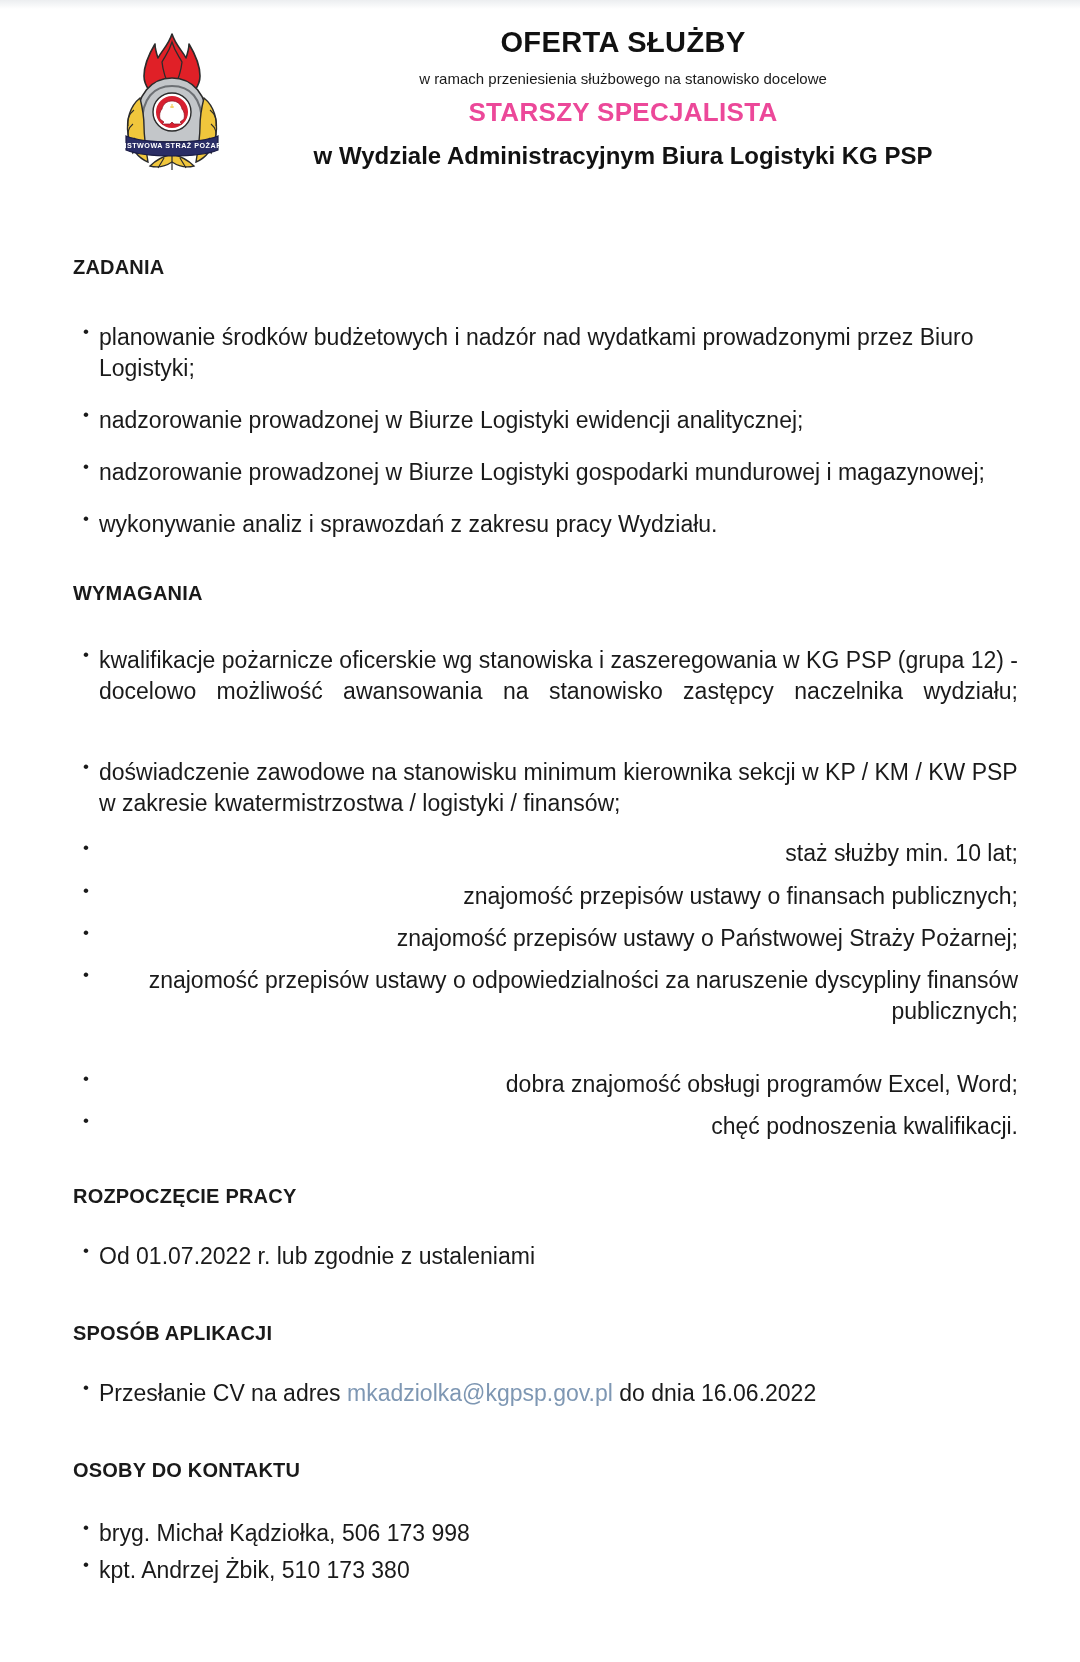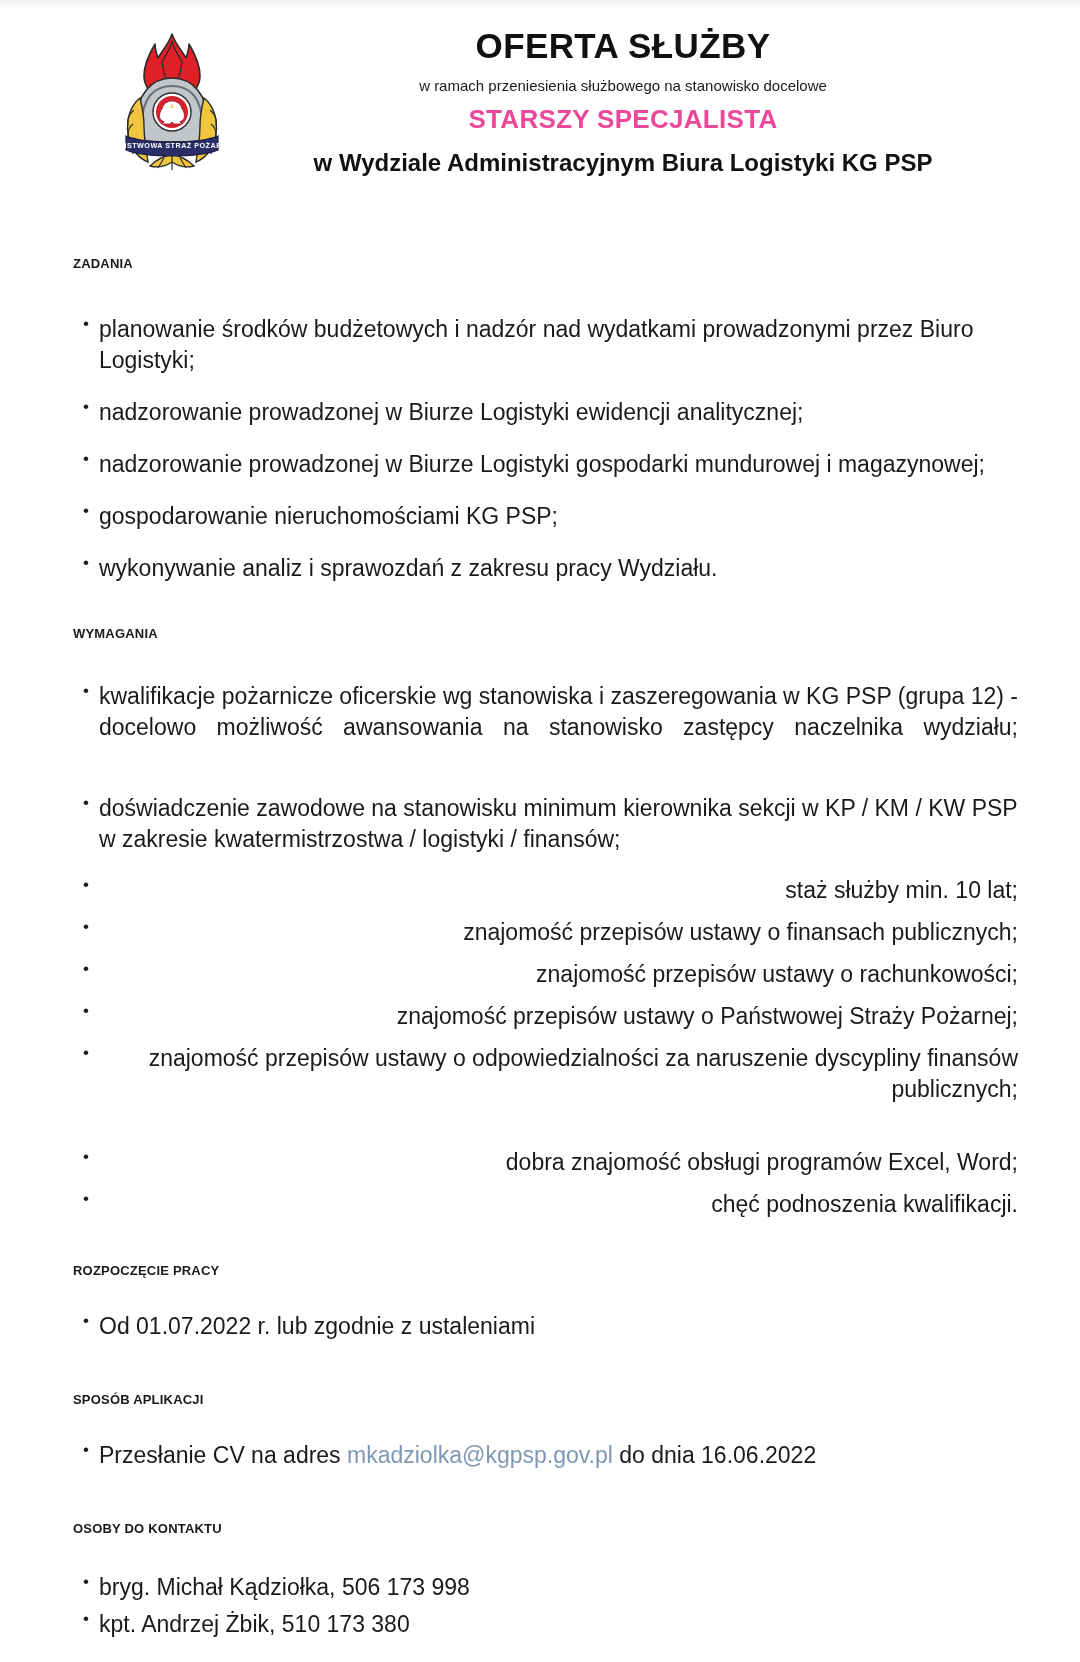--- a/index.html
+++ b/index.html
@@ -40,21 +40,21 @@
     height: 144px;
   }
   .header-text {
     position: absolute;
     left: 228px;
     top: 26px;
     width: 790px;
     text-align: center;
   }
   .title-main {
-    font-size: 35px;
+    font-size: 29px;
     font-weight: bold;
     letter-spacing: 0.4px;
     color: #111111;
     line-height: 1.12;
   }
   .title-sub {
     font-size: 15px;
     font-weight: normal;
     color: #1a1a1a;
     margin-top: 12px;
@@ -76,21 +76,21 @@
     line-height: 1.2;
   }
 
   
   .content {
     position: relative;
     padding-left: 73px;
     padding-right: 62px;
   }
   .section-heading {
-    font-size: 13px;
+    font-size: 20px;
     font-weight: bold;
     color: #1a1a1a;
     letter-spacing: 0.2px;
   }
   ul.bullets {
     list-style: none;
     margin: 0;
     padding: 0;
   }
   ul.bullets li {
@@ -196,33 +196,31 @@
   </div>
 
   <div class="content">
 
     <div class="sect-zadania">
       <div class="section-heading">ZADANIA</div>
       <ul class="bullets">
         <li>planowanie środków budżetowych i nadzór nad wydatkami prowadzonymi przez Biuro Logistyki;</li>
         <li>nadzorowanie prowadzonej w Biurze Logistyki ewidencji analitycznej;</li>
         <li>nadzorowanie prowadzonej w Biurze Logistyki gospodarki mundurowej i magazynowej;</li>
-        <li>gospodarowanie nieruchomościami KG PSP;</li>
         <li>wykonywanie analiz i sprawozdań z zakresu pracy Wydziału.</li>
       </ul>
     </div>
 
     <div class="sect-wymagania">
       <div class="section-heading">WYMAGANIA</div>
       <ul class="bullets">
         <li class="justified">kwalifikacje pożarnicze oficerskie wg stanowiska i zaszeregowania w KG PSP (grupa 12)  - docelowo możliwość awansowania na stanowisko zastępcy naczelnika wydziału;</li>
         <li>doświadczenie zawodowe na stanowisku minimum kierownika sekcji w KP / KM / KW PSP w zakresie kwatermistrzostwa / logistyki / finansów;</li>
         <li class="tight">staż służby min. 10 lat;</li>
         <li class="tight">znajomość przepisów ustawy o finansach publicznych;</li>
-        <li class="tight">znajomość przepisów ustawy o rachunkowości;</li>
         <li class="tight">znajomość przepisów ustawy o Państwowej Straży Pożarnej;</li>
         <li class="justified tight">znajomość przepisów ustawy o odpowiedzialności za naruszenie dyscypliny finansów publicznych;</li>
         <li class="tight">dobra znajomość obsługi programów Excel, Word;</li>
         <li class="tight">chęć podnoszenia kwalifikacji.</li>
       </ul>
     </div>
 
     <div class="sect-rozpoczecie">
       <div class="section-heading">ROZPOCZĘCIE PRACY</div>
       <ul class="bullets">

